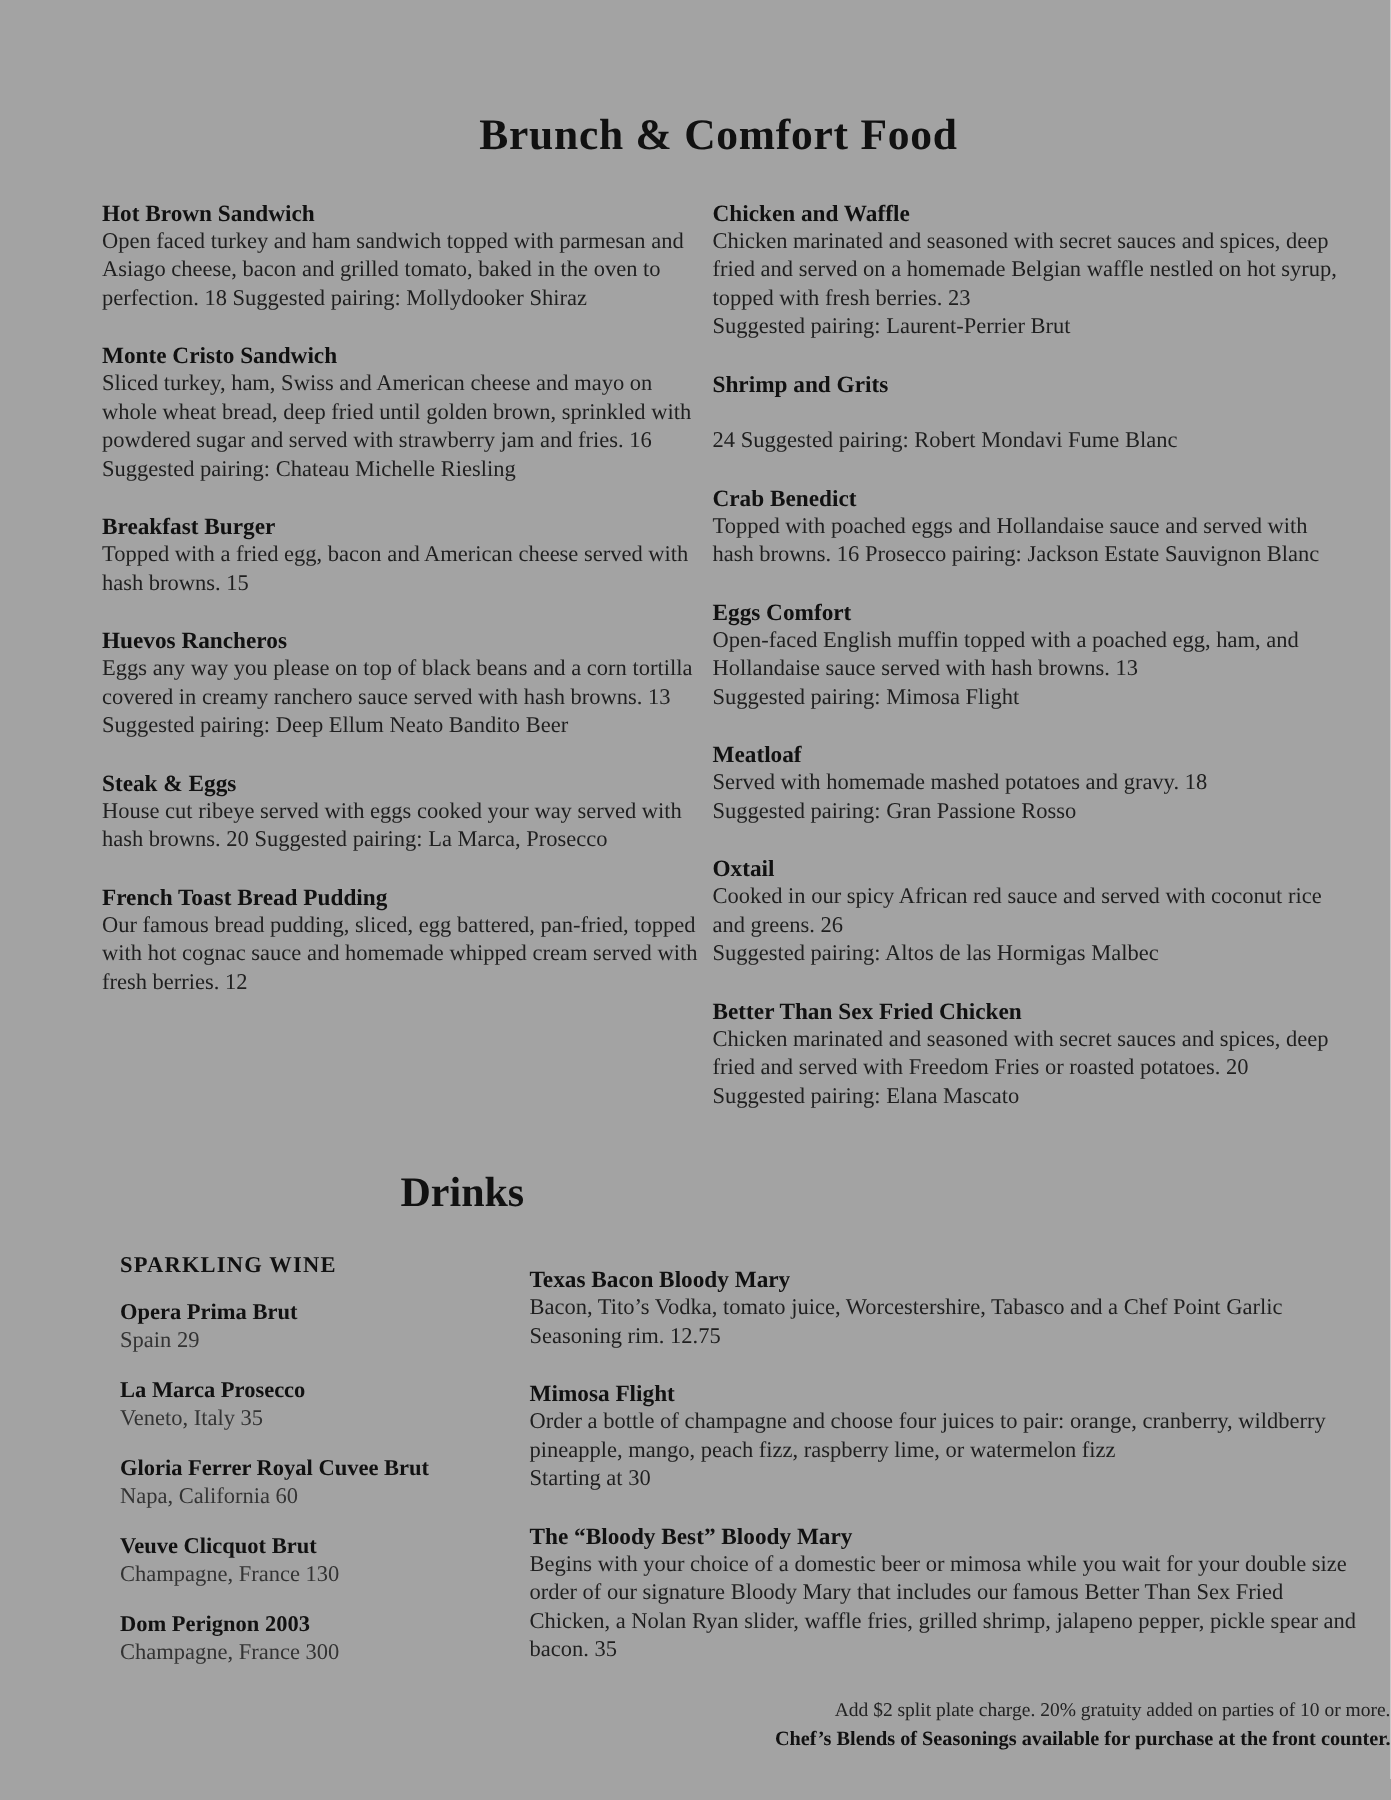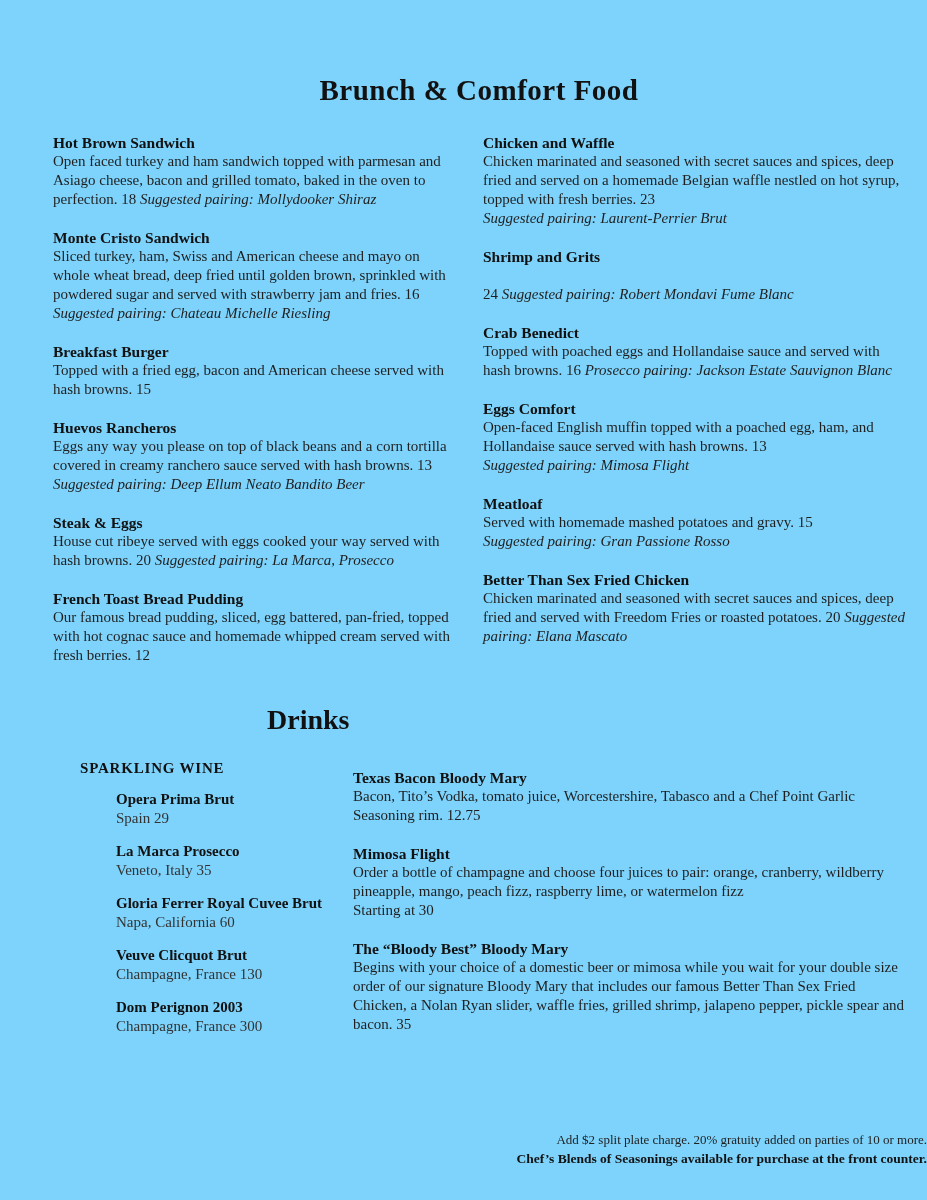--- a/index.html
+++ b/index.html
@@ -1,54 +1,54 @@
 <!DOCTYPE html>
 <html><head>
 <meta charset="utf-8">
 <style>
   * { box-sizing: border-box; }
   html, body { margin: 0; padding: 0; background: #e8e8e8; }
   .page {
     width: 927px;
     height: 1200px;
     margin: 0 auto;
-    background: #7dd3fc;
+    background: #a3a3a3;
     color: #1a1a1a;
     font-family: "Liberation Serif", "DejaVu Serif", serif;
     position: relative;
     padding: 74px 22px 0 53px;
   }
   .page-title {
     margin: 0;
     text-align: center;
     font-size: 29px;
     font-weight: bold;
     color: #111;
     letter-spacing: 0.5px;
   }
   .food-columns {
     display: flex;
-    gap: 23px;
     margin-top: 26px;
+    margin-left: 15px;
   }
   .food-col-left  { width: 407px; }
   .food-col-right { width: 422px; }
   .menu-item { margin-bottom: 19px; }
   .item-name {
     font-weight: bold;
     font-size: 15.5px;
     line-height: 19px;
     color: #111;
   }
   .item-desc {
     font-size: 15px;
     line-height: 19px;
     color: #1f1f1f;
   }
-  .pairing { font-style: italic; }
+  .pairing { }
   .drinks-title {
     margin: 20px 0 0 214px;
     font-size: 28px;
     font-weight: bold;
     color: #111;
   }
   .drinks-columns {
     display: flex;
     margin-top: 24px;
   }
@@ -56,21 +56,21 @@
     margin-left: 27px;
     width: 273px;
   }
   .wine-header {
     font-weight: bold;
     font-size: 15px;
     letter-spacing: 0.8px;
     color: #111;
     margin-bottom: 13px;
   }
-  .wine-item { margin-bottom: 14px; margin-left: 36px; }
+  .wine-item { margin-bottom: 14px; }
   .wine-name {
     font-weight: bold;
     font-size: 15px;
     line-height: 19px;
     color: #111;
   }
   .wine-detail {
     font-size: 15px;
     line-height: 19px;
     color: #333;
@@ -144,21 +144,25 @@
         <div class="menu-item">
           <div class="item-name">Crab Benedict</div>
           <div class="item-desc"><span>Topped with poached eggs and Hollandaise sauce and served with hash browns.  16  </span><span class="pairing">Prosecco pairing:  Jackson Estate Sauvignon Blanc</span></div>
         </div>
         <div class="menu-item">
           <div class="item-name">Eggs Comfort</div>
           <div class="item-desc"><span>Open-faced English muffin topped with a poached egg, ham, and Hollandaise sauce served with hash browns.  13</span><br><span class="pairing">Suggested pairing: Mimosa Flight</span></div>
         </div>
         <div class="menu-item">
           <div class="item-name">Meatloaf</div>
-          <div class="item-desc"><span>Served with homemade mashed potatoes and gravy.  15</span><br><span class="pairing">Suggested pairing:  Gran Passione Rosso</span></div>
+          <div class="item-desc"><span>Served with homemade mashed potatoes and gravy.  18</span><br><span class="pairing">Suggested pairing:  Gran Passione Rosso</span></div>
+        </div>
+        <div class="menu-item">
+          <div class="item-name">Oxtail</div>
+          <div class="item-desc"><span>Cooked in our spicy African red sauce and served with coconut rice and greens.  26</span><br><span class="pairing">Suggested pairing:  Altos de las Hormigas Malbec</span></div>
         </div>
         <div class="menu-item">
           <div class="item-name">Better Than Sex Fried Chicken</div>
           <div class="item-desc"><span>Chicken marinated and seasoned with secret sauces and spices, deep fried and served with Freedom Fries or roasted potatoes.  20   </span><span class="pairing">Suggested pairing:  Elana Mascato</span></div>
         </div>
       </div>
   </div>
 
   <h2 class="drinks-title">Drinks</h2>
 

